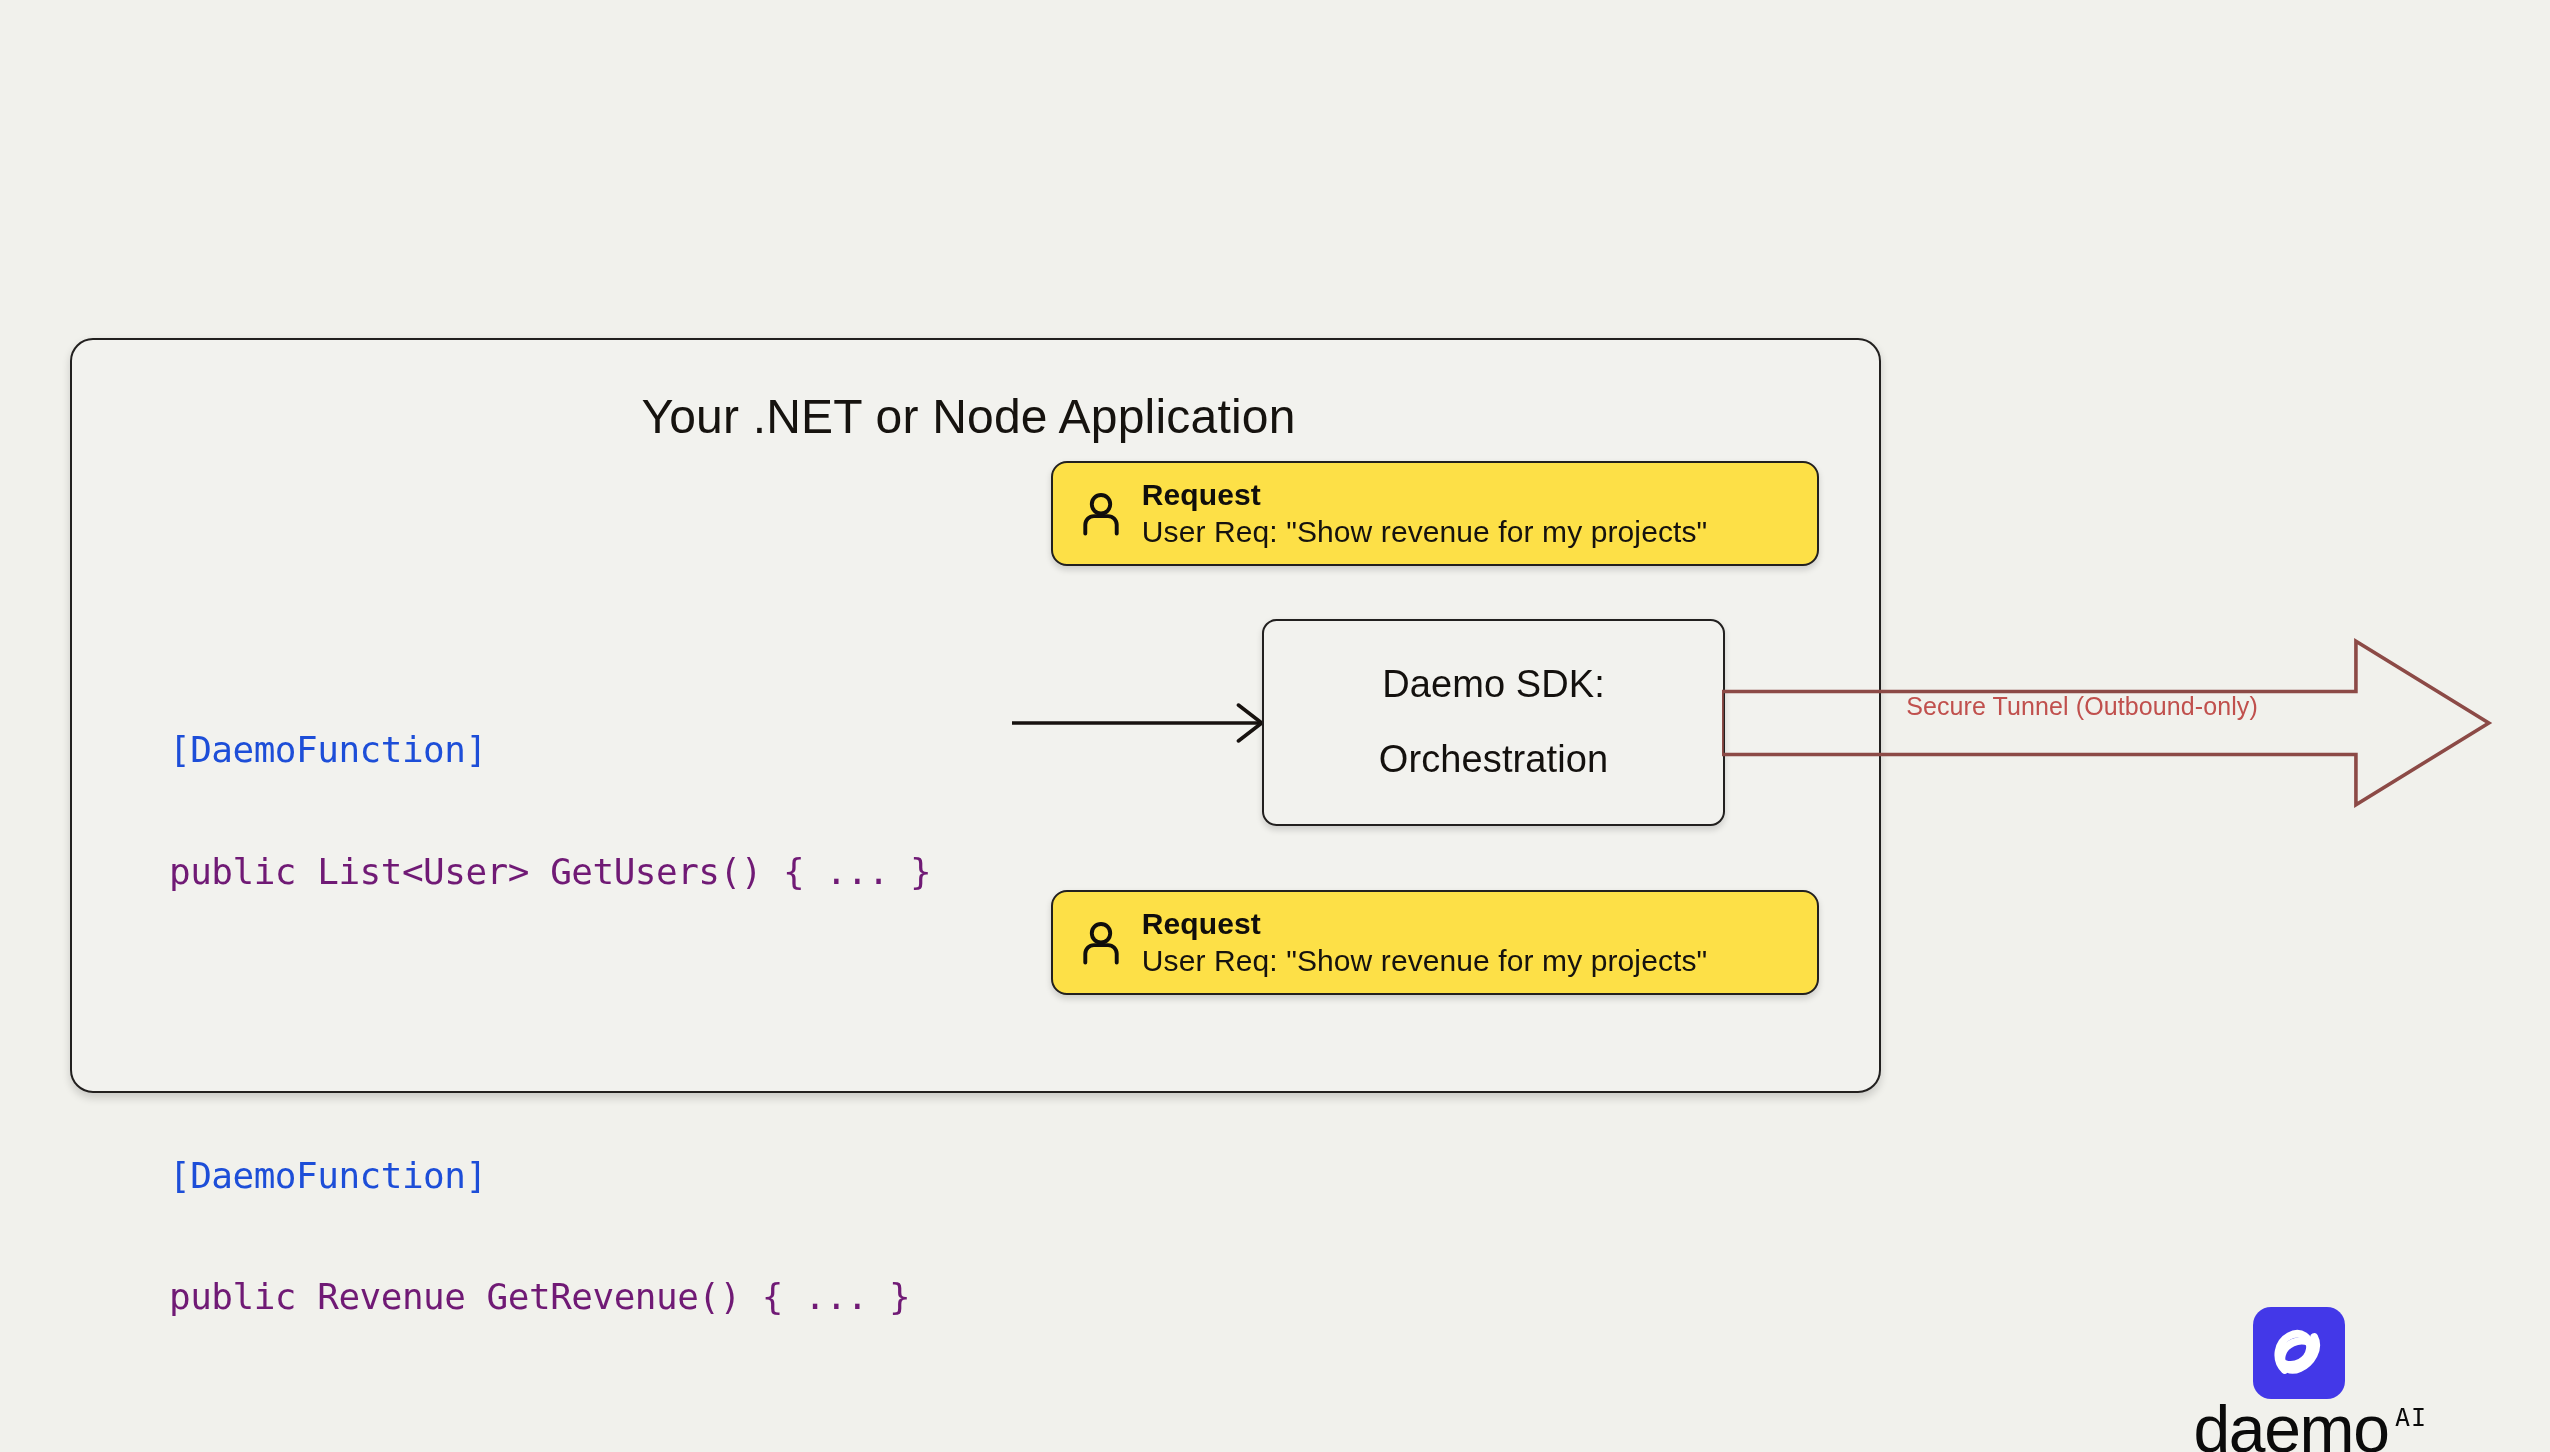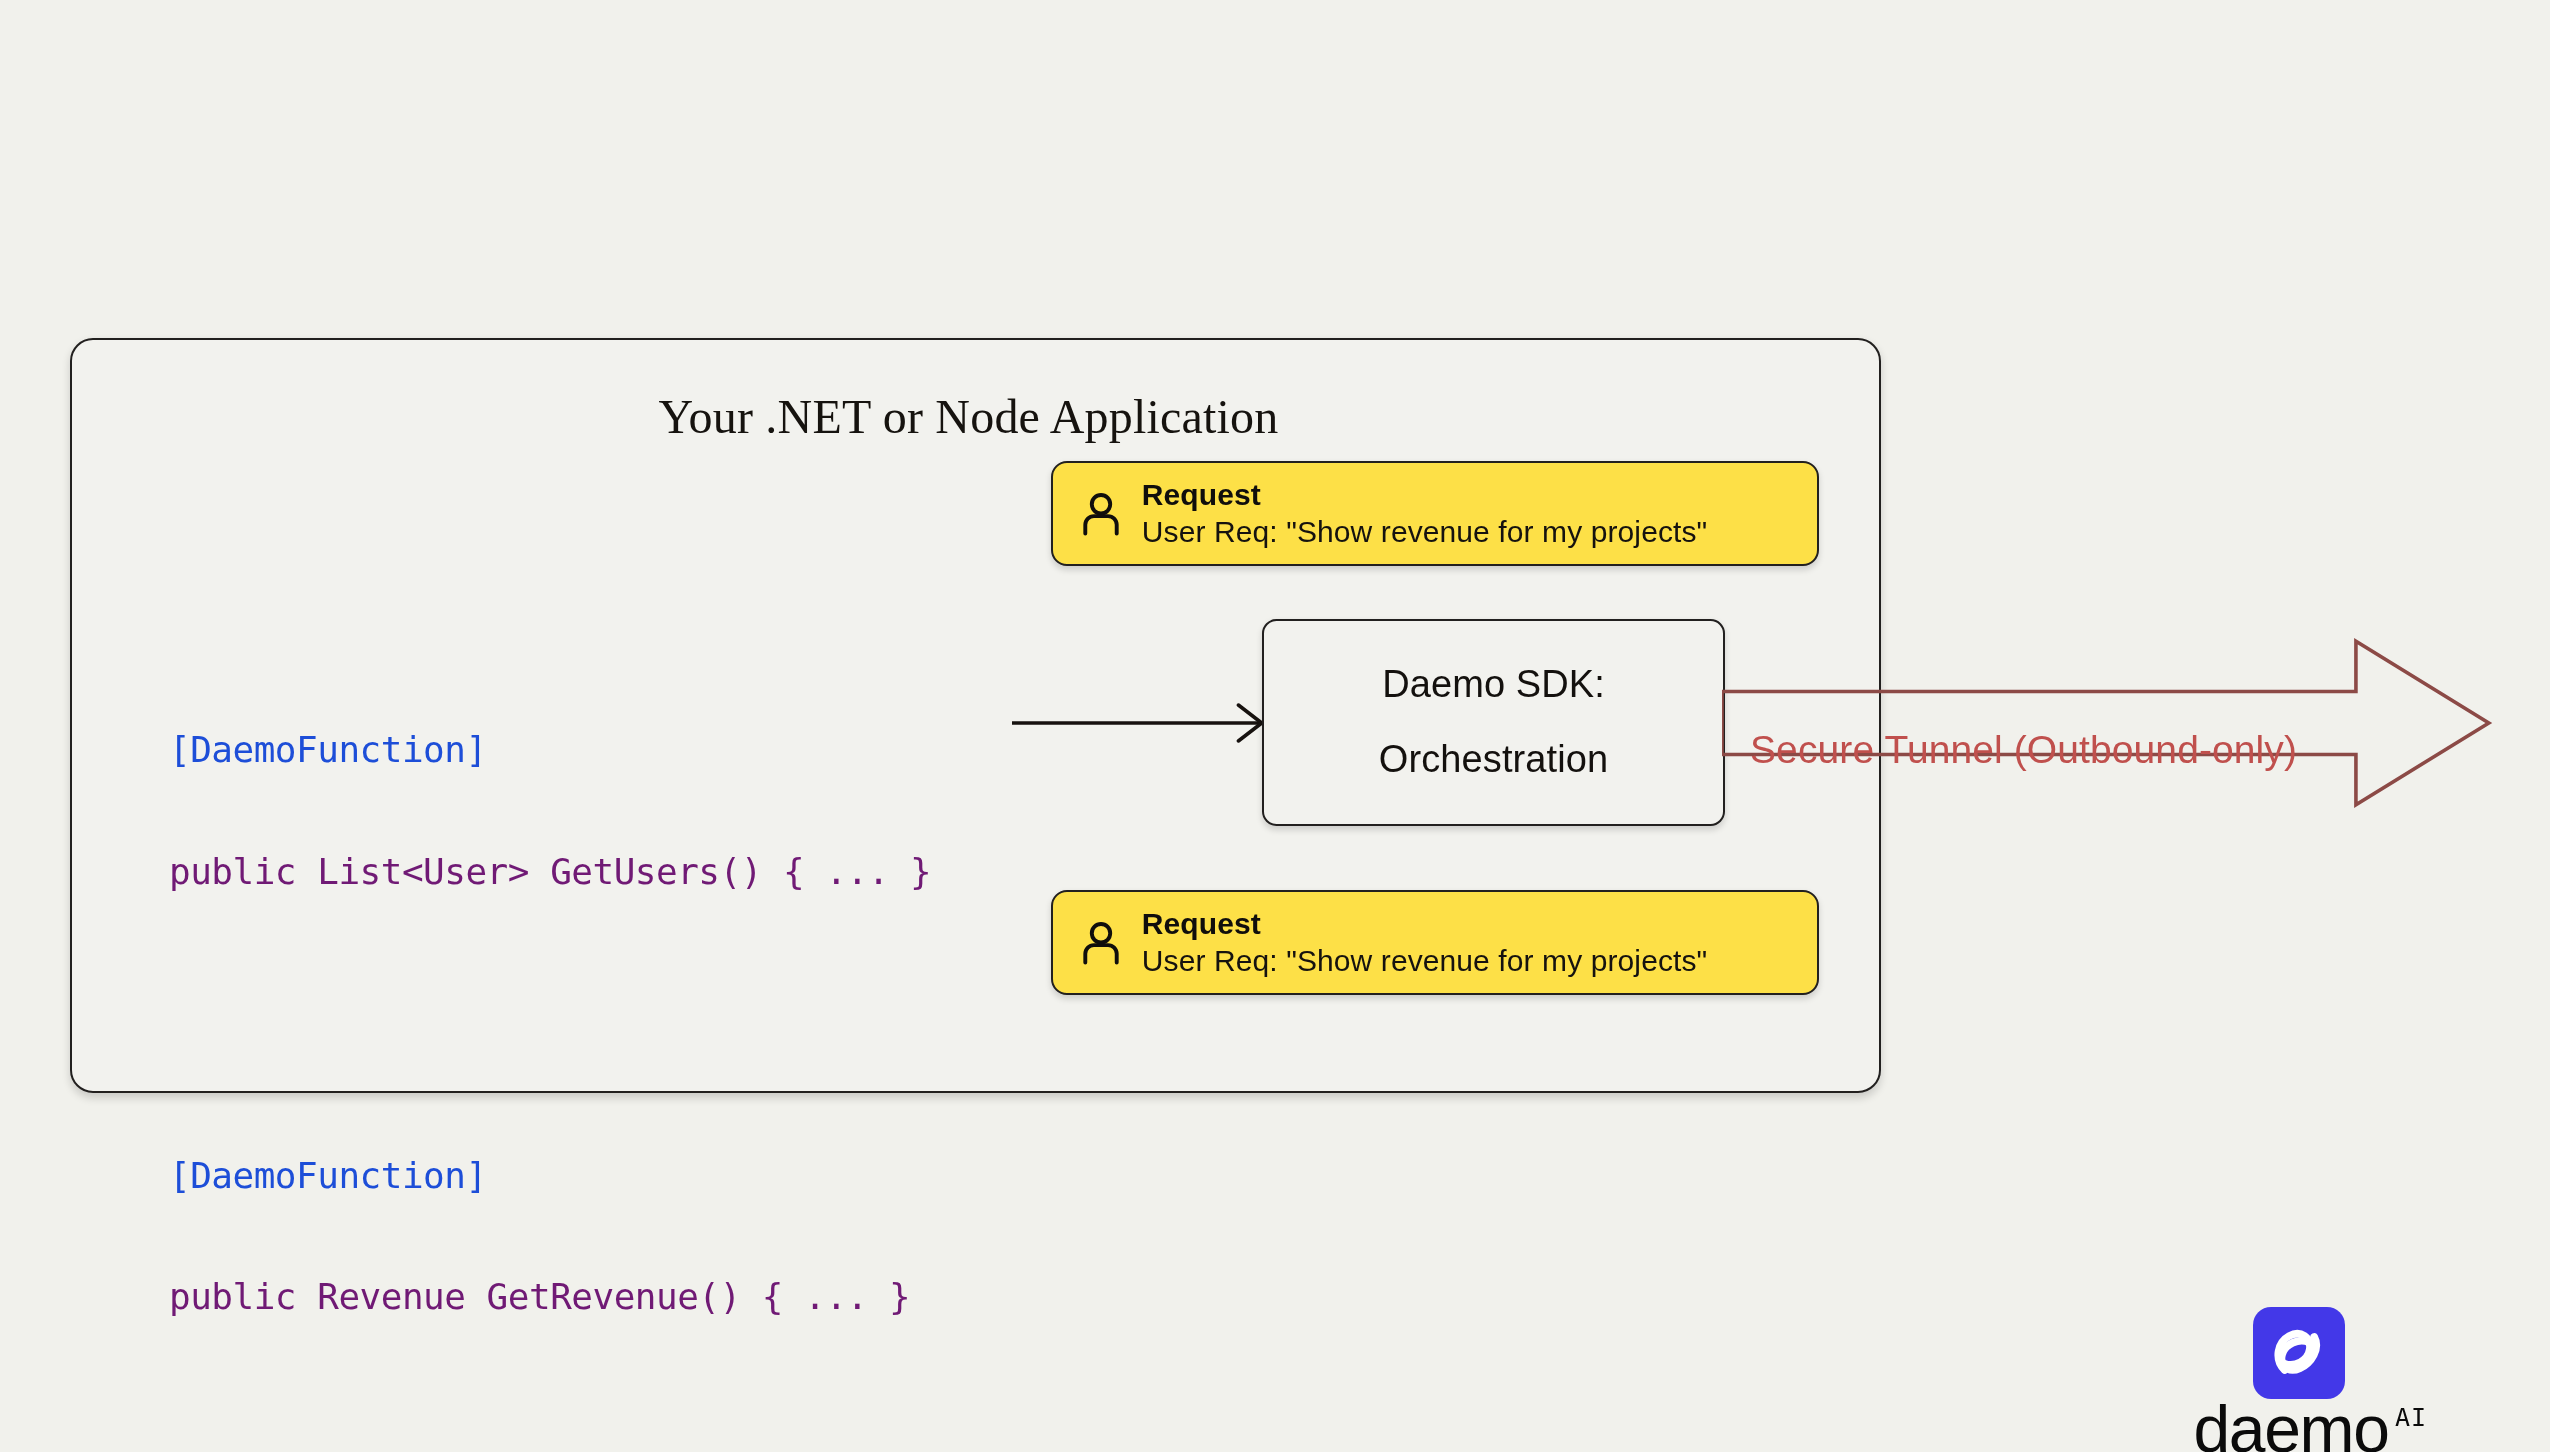--- a/index.html
+++ b/index.html
@@ -41,21 +41,20 @@
     text-align: center;
     font-size: 48px;
     line-height: 1.1;
     color: #16130f;
     letter-spacing: 0.2px;
   }
   
   .app-title-inner {
     display: inline-block;
     transform: translateX(-9px);
-    font-family: Liberation Serif, serif;
   }
 
   
   .code-block {
     position: absolute;
     left: 169px;
     top: 588px;
     font-family: "DejaVu Sans Mono", "Liberation Mono", monospace;
     font-size: 36px;
     line-height: 1.0;
@@ -151,23 +150,24 @@
   .tunnel-arrow {
     position: absolute;
     left: 1722px;
     top: 634px;
     width: 774px;
     height: 178px;
   }
   .tunnel-label {
     position: absolute;
     left: 1750px;
-    top: 730px;
+    top: 694px;
     width: 664px;
-    font-size: 39px;
+    text-align: center;
+    font-size: 25px;
     color: #c0504d;
     line-height: 1;
     letter-spacing: 0.1px;
     white-space: nowrap;
   }
 
   
   .brand {
     position: absolute;
     left: 2171px;

